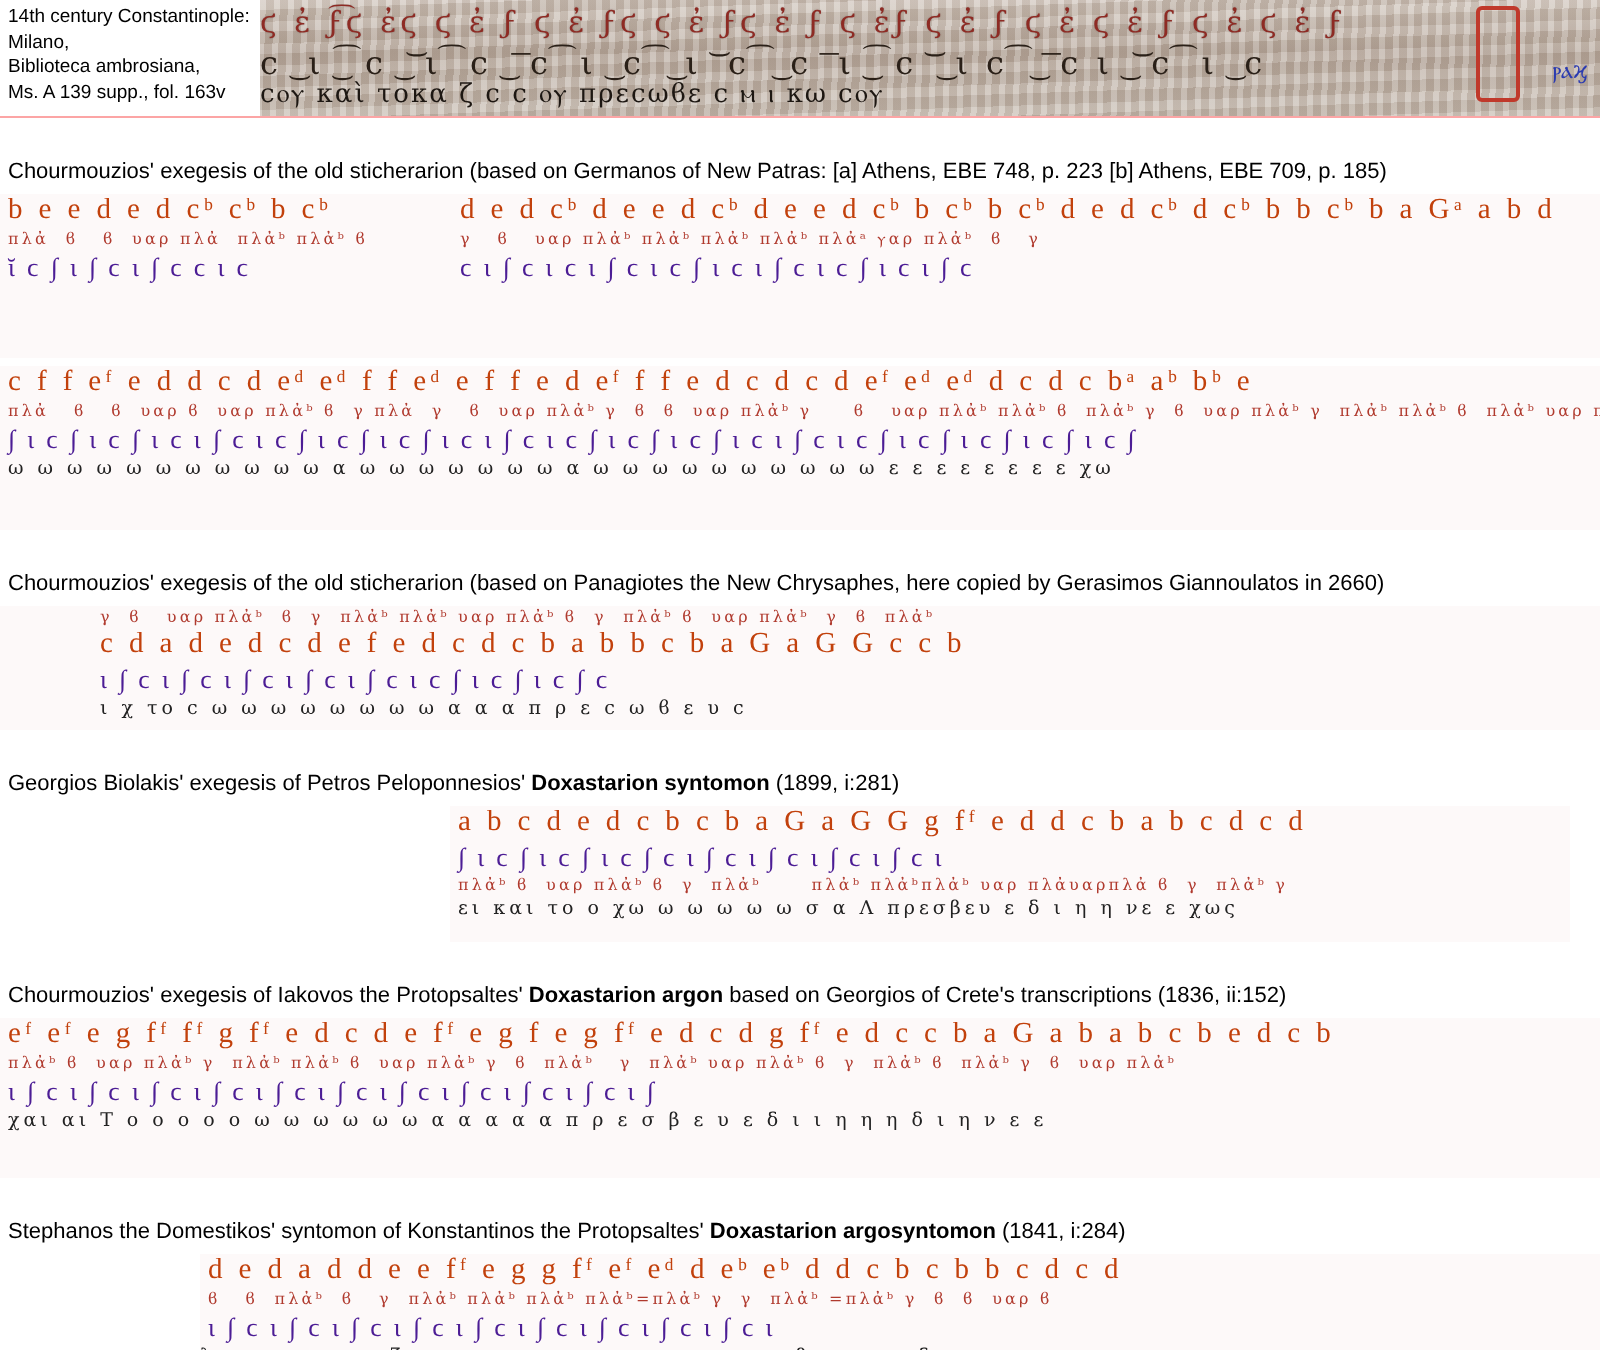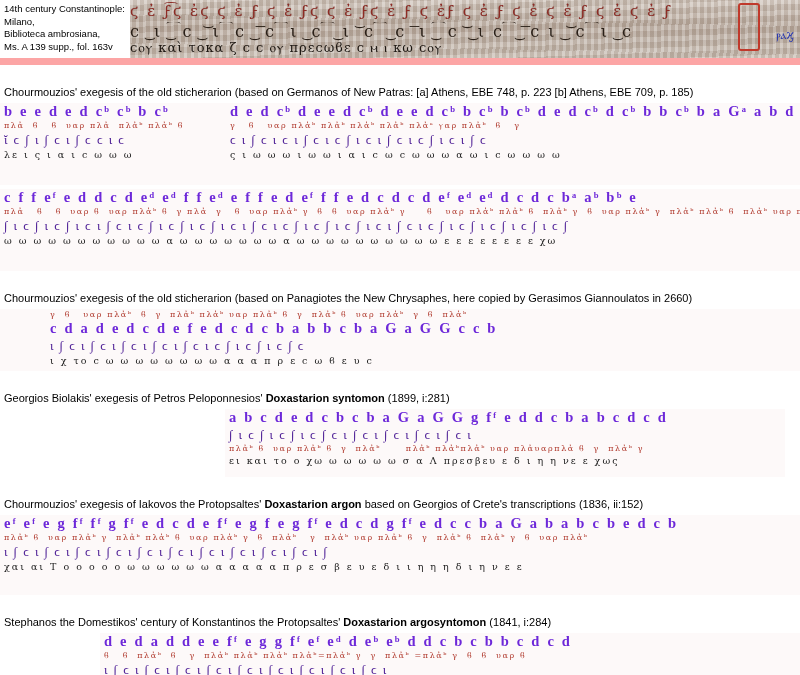--- a/index.html
+++ b/index.html
@@ -20,21 +20,21 @@
     position: relative;
     width: 800px;
     height: 675px;
   }
 
   
   .ms-header {
     display: flex;
     align-items: stretch;
     height: 58px;
-    border-bottom: 7px solid #fca5a5;
+    border-bottom: 1px solid #fca5a5;
   }
   .ms-caption {
     width: 130px;
     padding: 3px 4px 0 4px;
     font-size: 9.5px;
     line-height: 12.5px;
     color: #000;
     box-sizing: border-box;
   }
   .ms-image {
@@ -100,22 +100,22 @@
     position: relative;
     overflow: hidden;
   }
   .row {
     white-space: nowrap;
     overflow: hidden;
     padding-left: 4px;
     box-sizing: border-box;
   }
   .row-letters {
-    color: #6d28d9;
-    font-weight: bold;
+    color: #c2410c;
+    font-weight: normal;
     font-size: 14.5px;
     letter-spacing: 2.2px;
     line-height: 17px;
     font-family: "Liberation Serif", serif;
   }
   .row-red-neumes {
     color: #b03a2e;
     font-size: 8px;
     letter-spacing: 1.6px;
     line-height: 11px;
@@ -162,23 +162,20 @@
   <div class="stave" style="height:82px;">
     <div class="row row-letters">
       <span style="display:inline-block;width:226px;">b  e   e d e d cᵇ cᵇ b  cᵇ</span><span>d  e d cᵇ d e e d cᵇ d  e e d cᵇ  b  cᵇ b cᵇ d e d cᵇ d cᵇ b  b cᵇ b a Gᵃ a  b   d</span>
     </div>
     <div class="row row-red-neumes">
       <span style="display:inline-block;width:226px;">πλἀ&nbsp; ϐ&nbsp;&nbsp; ϐ&nbsp; υαρ πλἀ&nbsp; πλἀᵇ πλἀᵇ  ϐ</span><span>γ&nbsp;&nbsp; ϐ&nbsp;&nbsp; υαρ πλἀᵇ πλἀᵇ πλἀᵇ πλἀᵇ πλἀᵃ  ⲩαρ πλἀᵇ&nbsp; ϐ&nbsp;&nbsp; γ</span>
     </div>
     <div class="row row-black-neumes">
       <span style="display:inline-block;width:226px;">ῐ ϲ  ∫ ι ∫  ϲ  ι ∫  ϲ  ϲ  ι  ϲ</span><span>ϲ ι ∫ ϲ ι  ϲ ι ∫ ϲ  ι ϲ ∫  ι ϲ  ι ∫ ϲ ι ϲ ∫ ι ϲ  ι  ∫ ϲ</span>
     </div>
-    <div class="row row-text">
-      <span style="display:inline-block;width:226px;">λε  ι  ς  ι  α  ι  ϲ  ω  ω  ω</span><span>ς  ι  ω  ω   ω  ι  ω   ω  ι  α   ι   ϲ  ω  ϲ  ω  ω  ω  α  ω  ι  ϲ  ω  ω  ω  ω</span>
-    </div>
   </div>
 
   <div class="stave" style="height:82px;margin-top:4px;">
     <div class="row row-letters">c   f  f eᶠ e d   d  c  d eᵈ eᵈ  f   f eᵈ e f  f  e d eᶠ  f  f   e d  c  d   c  d  eᶠ eᵈ eᵈ d c d  c bᵃ aᵇ  bᵇ   e</div>
     <div class="row row-red-neumes">πλἀ&nbsp;&nbsp; ϐ&nbsp;&nbsp; ϐ&nbsp; υαρ ϐ&nbsp; υαρ πλἀᵇ ϐ&nbsp; γ πλἀ&nbsp; γ&nbsp;&nbsp; ϐ&nbsp; υαρ πλἀᵇ γ&nbsp; ϐ&nbsp; ϐ&nbsp; υαρ πλἀᵇ γ&nbsp;&nbsp;&nbsp;&nbsp; ϐ&nbsp;&nbsp; υαρ πλἀᵇ πλἀᵇ ϐ&nbsp; πλἀᵇ γ&nbsp; ϐ&nbsp; υαρ πλἀᵇ γ&nbsp; πλἀᵇ πλἀᵇ ϐ&nbsp; πλἀᵇ υαρ πλἀᵇ&nbsp;&nbsp;&nbsp; γ</div>
     <div class="row row-black-neumes">∫ ι ϲ ∫ ι ϲ ∫ ι ϲ ι ∫ ϲ ι ϲ ∫ ι ϲ ∫ ι ϲ ∫ ι ϲ ι ∫ ϲ ι ϲ ∫ ι ϲ ∫ ι ϲ ∫ ι ϲ ι ∫ ϲ ι ϲ ∫ ι ϲ ∫ ι ϲ ∫ ι ϲ ∫ ι ϲ ∫</div>
     <div class="row row-text">ω  ω  ω  ω  ω  ω  ω  ω  ω  ω  ω  α  ω  ω  ω  ω  ω  ω  ω  α   ω  ω  ω  ω  ω  ω  ω  ω  ω  ω  ε  ε  ε  ε  ε  ε  ε  ε  χω</div>
   </div>
 
   <div class="caption">Chourmouzios' exegesis of the old sticherarion (based on Panagiotes the New Chrysaphes, here copied by Gerasimos Giannoulatos in 2660)</div>
@@ -206,21 +203,21 @@
   </div>
 
   <div class="stave" style="height:80px;">
     <div class="row row-letters">eᶠ eᶠ e g   fᶠ fᶠ g  fᶠ e d c d   e     fᶠ  e g f e      g  fᶠ e  d  c  d     g  fᶠ e d c   c b a G a   b   a b c b e  d  c  b</div>
     <div class="row row-red-neumes">πλἀᵇ ϐ&nbsp; υαρ πλἀᵇ γ&nbsp; πλἀᵇ πλἀᵇ ϐ&nbsp; υαρ πλἀᵇ γ&nbsp; ϐ&nbsp; πλἀᵇ&nbsp;&nbsp; γ&nbsp; πλἀᵇ υαρ πλἀᵇ ϐ&nbsp; γ&nbsp; πλἀᵇ ϐ&nbsp; πλἀᵇ γ&nbsp; ϐ&nbsp; υαρ πλἀᵇ</div>
     <div class="row row-black-neumes">ι ∫ ϲ ι ∫ ϲ ι ∫ ϲ  ι ∫ ϲ ι  ∫ ϲ ι ∫  ϲ  ι ∫ ϲ  ι ∫ ϲ ι ∫ ϲ ι  ∫ ϲ ι ∫</div>
     <div class="row row-text">χαι αι Τ ο  ο  ο  ο  ο  ω  ω  ω  ω  ω  ω  α α α α α   π ρ ε σ β ε υ  ε  δ ι  ι       η   η   η  δ ι  η   ν ε ε</div>
   </div>
 
   <div class="caption">
-    <span>Stephanos the Domestikos' century of Konstantinos the Protopsaltes' </span><b>Doxastarion argosyntomon</b><span> (1841, i:284)</span>
+    <span>Stephanos the Domestikos' syntomon of Konstantinos the Protopsaltes' </span><b>Doxastarion argosyntomon</b><span> (1841, i:284)</span>
   </div>
 
   <div class="stave" style="height:72px;margin-left:100px;width:700px;">
     <div class="row row-letters">d  e d  a  d d e     e fᶠ e g      g fᶠ eᶠ eᵈ d    eᵇ     eᵇ d  d c b c   b b  c d c d</div>
     <div class="row row-red-neumes">ϐ&nbsp;&nbsp; ϐ&nbsp; πλἀᵇ&nbsp; ϐ&nbsp;&nbsp; γ&nbsp; πλἀᵇ πλἀᵇ πλἀᵇ πλἀᵇ=πλἀᵇ  γ&nbsp; γ&nbsp; πλἀᵇ =πλἀᵇ γ&nbsp; ϐ&nbsp; ϐ&nbsp; υαρ  ϐ</div>
     <div class="row row-black-neumes">ι ∫ ϲ ι ∫  ϲ ι ∫ ϲ  ι  ∫ ϲ  ι ∫ ϲ  ι ∫  ϲ ι  ∫ ϲ  ι ∫ ϲ  ι ∫  ϲ ι</div>
     <div class="row row-text" style="padding-left:0px;">λει   χαι το  χω   ζω   ω    ω    ω    ω    ω    ωως  σα  πρε    ε  σ β υ ε ε  ε  δ ι  η   ν ι  ε  ε  χως</div>
   </div>
 
 </div>

